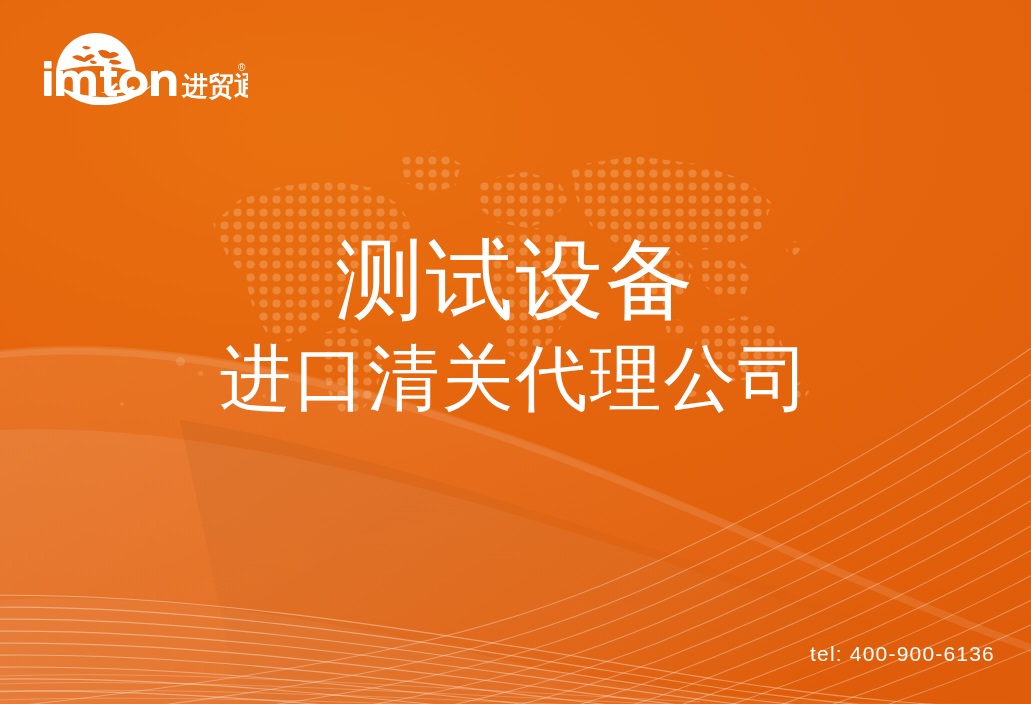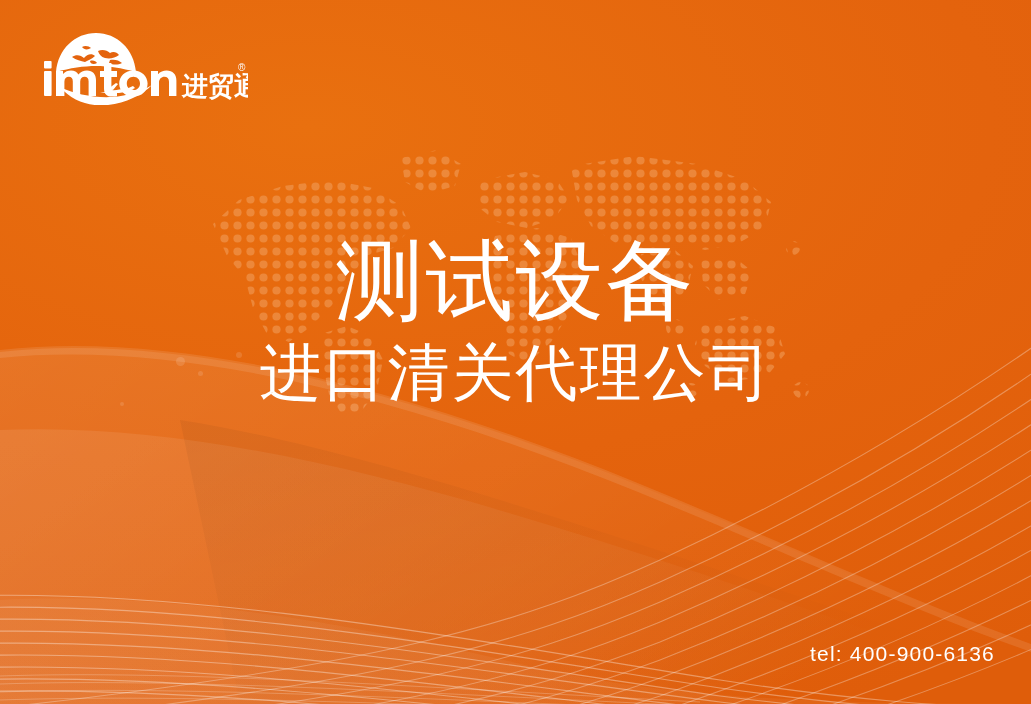--- a/index.html
+++ b/index.html
@@ -75,22 +75,22 @@
     text-align: center;
     color: #ffffff;
     line-height: 1.08;
     letter-spacing: 2px;
   }
   .headline-line {
     display: block;
     font-weight: 300;
     white-space: nowrap;
   }
-  #headline-line-1 { font-size: 88px; }
-  #headline-line-2 { font-size: 62px; margin-top: 12px; }
+  #headline-line-1 { font-size: 88px; font-family: Liberation Serif, serif; }
+  #headline-line-2 { font-size: 72px; margin-top: 12px; }
 
   
   #tel {
     position: absolute;
     right: 36px;
     bottom: 38px;
     color: #ffffff;
     font-size: 21px;
     font-weight: 300;
     letter-spacing: 1.2px;

